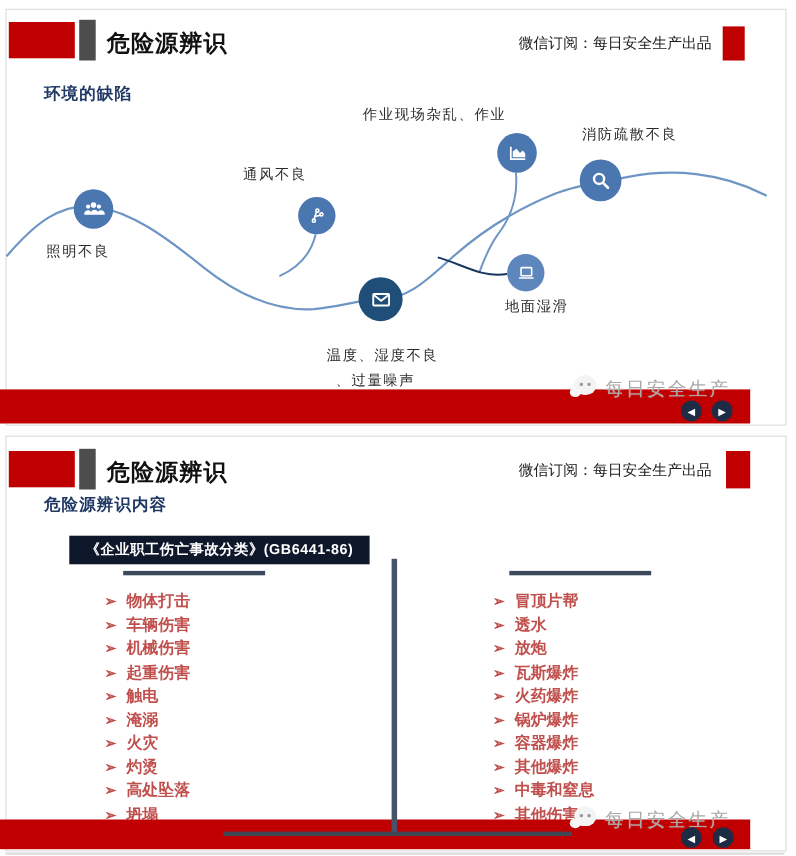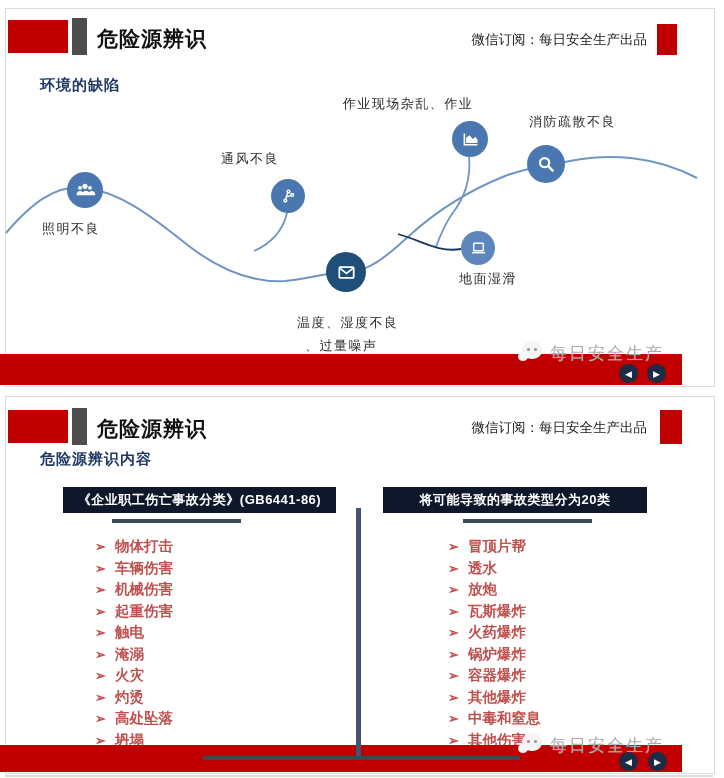--- a/index.html
+++ b/index.html
@@ -108,21 +108,21 @@
   </div>
   <div class="icon-circle" style="left:461px;top:231px;width:34px;height:34px;background:#5C86BC;z-index:2;">
     <svg width="21" height="21" viewBox="0 0 24 24" fill="none" stroke="#ffffff" stroke-width="1.7">
       <rect x="6.5" y="6" width="11" height="8.5" rx="0.8"></rect>
       <path d="M4.5 16.8 h15"></path>
     </svg>
   </div>
 
   <div class="abs node-label" style="left:42px;top:220px;z-index:2;text-align:center;">照明不良</div>
   <div class="abs node-label" style="left:221px;top:150px;z-index:2;">通风不良</div>
-  <div class="abs node-label center" style="left:338px;top:95px;width:140px;z-index:2;">作业现场杂乱、作业</div>
+  <div class="abs node-label center" style="left:325px;top:95px;width:140px;z-index:2;">作业现场杂乱、作业</div>
   <div class="abs node-label" style="left:529px;top:113px;z-index:2;">消防疏散不良</div>
   <div class="abs node-label" style="left:459px;top:270px;z-index:2;">地面湿滑</div>
   <div class="abs node-label" style="left:297px;top:314px;z-index:2;">温度、湿度不良</div>
   <div class="abs node-label" style="left:305px;top:337px;z-index:2;">、过量噪声</div>
 
   <div class="footer-bar" style="left:0;top:354px;width:682px;height:31px;"></div>
 
   <div class="watermark" style="left:518px;top:341px;">
     <span class="wm-bubble">
       <span class="big"></span>
@@ -144,21 +144,20 @@
 
   <div class="abs red-block" style="left:8px;top:410px;width:60px;height:33px;"></div>
   <div class="abs gray-block" style="left:72px;top:408px;width:15px;height:37px;"></div>
   <div class="abs slide-title" style="left:97px;top:415px;">危险源辨识</div>
   <div class="abs sub-line" style="left:437px;top:419px;width:210px;">微信订阅：每日安全生产出品</div>
   <div class="abs red-block" style="left:660px;top:410px;width:22px;height:34px;"></div>
 
   <div class="abs section-title" style="left:40px;top:450px;">危险源辨识内容</div>
 
   <div class="col-header" style="left:63px;top:487px;width:273px;height:26px;">《企业职工伤亡事故分类》(GB6441-86)</div>
-  <div class="col-header" style="left:383px;top:487px;width:264px;height:26px;">将可能导致的事故类型分为20类</div>
   <div class="underbar" style="left:112px;top:519px;width:129px;height:4px;"></div>
   <div class="underbar" style="left:463px;top:519px;width:129px;height:4px;"></div>
   <div class="v-divider" style="left:356px;top:508px;width:5px;height:252px;"></div>
 
   <ul class="haz-list" style="left:448px;top:536px;">
     <li><span class="blt">➢</span><span>冒顶片帮</span></li>
     <li><span class="blt">➢</span><span>透水</span></li>
     <li><span class="blt">➢</span><span>放炮</span></li>
     <li><span class="blt">➢</span><span>瓦斯爆炸</span></li>
     <li><span class="blt">➢</span><span>火药爆炸</span></li>

